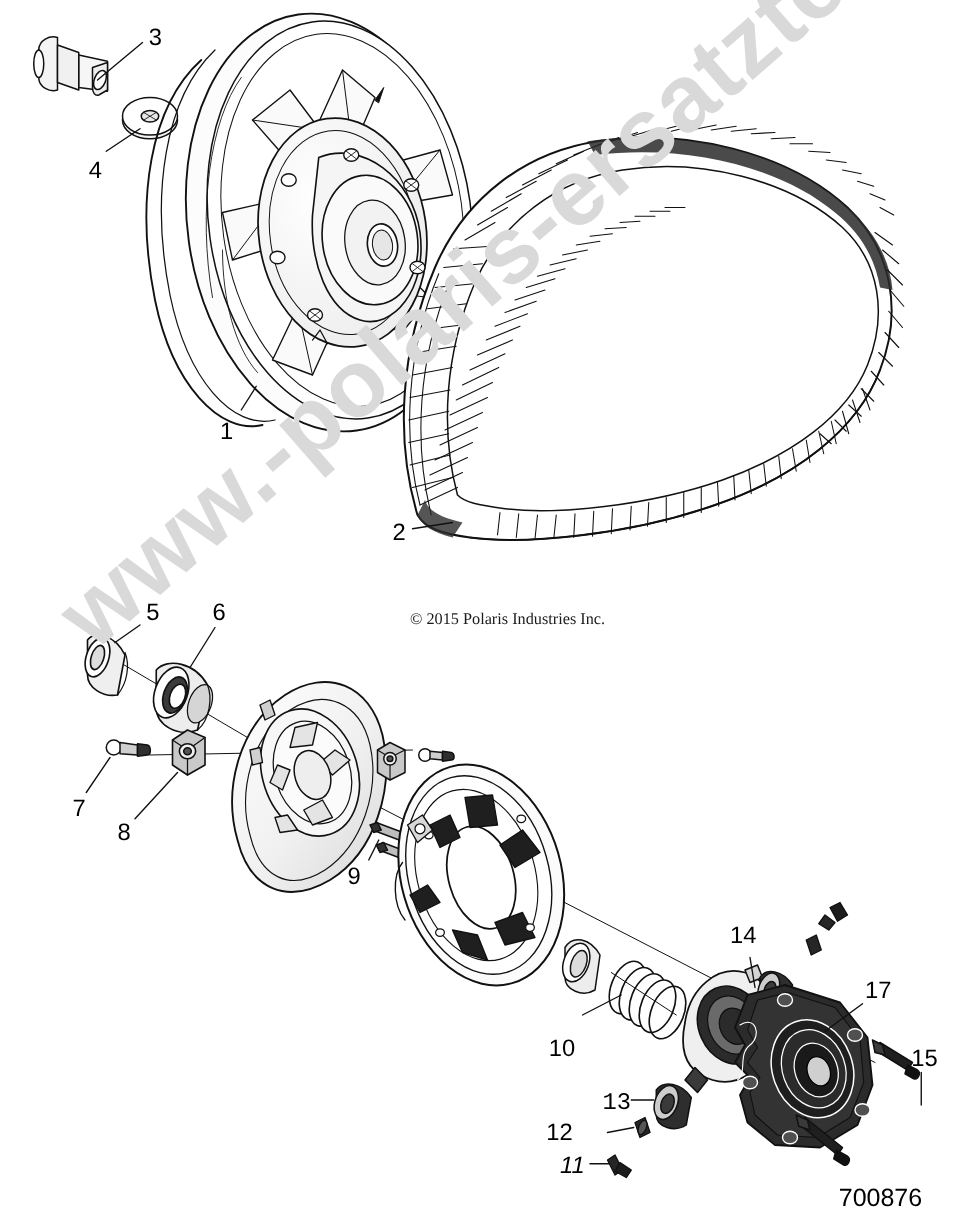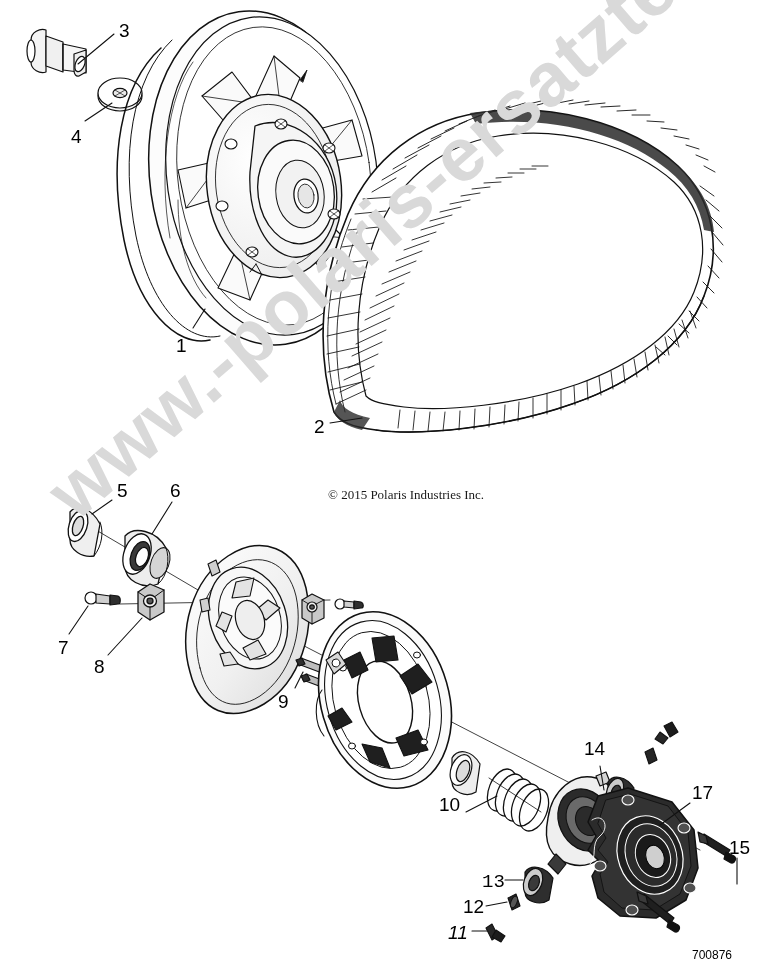--- a/index.html
+++ b/index.html
@@ -38,24 +38,24 @@
     position: absolute;
     left: 328px;
     top: 487px;
     font-family: Liberation Serif, serif;
     font-size: 13px;
     color: #1a1a1a;
     white-space: nowrap;
   }
   #part-number {
     position: absolute;
-    left: 692px;
+    left: 671px;
     top: 948px;
     font-family: "Liberation Sans", sans-serif;
-    font-size: 12px;
+    font-size: 20px;
     color: #000000;
     white-space: nowrap;
   }
   #watermark {
     position: absolute;
     left: 0;
     top: 0;
     width: 770px;
     height: 975px;
     pointer-events: none;
@@ -469,23 +469,23 @@
 
   <div class="callout" style="left:176px; top:336px;">1</div>
   <div class="callout" style="left:314px; top:417px;">2</div>
   <div class="callout" style="left:119px; top:21px;">3</div>
   <div class="callout" style="left:71px;  top:127px;">4</div>
   <div class="callout" style="left:117px; top:481px;">5</div>
   <div class="callout" style="left:170px; top:481px;">6</div>
   <div class="callout" style="left:58px;  top:638px;">7</div>
   <div class="callout" style="left:94px;  top:657px;">8</div>
   <div class="callout" style="left:278px; top:692px;">9</div>
-  <div class="callout" style="left:439px; top:795px;">10</div>
+  <div class="callout" style="left:439px; top:830px;">10</div>
   <div class="callout" style="left:448px; top:923px;font-style:italic;">11</div>
-  <div class="callout" style="left:463px; top:897px;">12</div>
+  <div class="callout" style="left:437px; top:897px;">12</div>
   <div class="callout" style="left:482px; top:873px;font-family:Liberation Mono, monospace;">13</div>
   <div class="callout" style="left:584px; top:739px;">14</div>
   <div class="callout" style="left:729px; top:838px;">15</div>
   <div class="callout" style="left:692px; top:783px;">17</div>
 
   <div id="copyright">© 2015 Polaris Industries Inc.</div>
 
   <div id="part-number">700876</div>
 
 </div>

